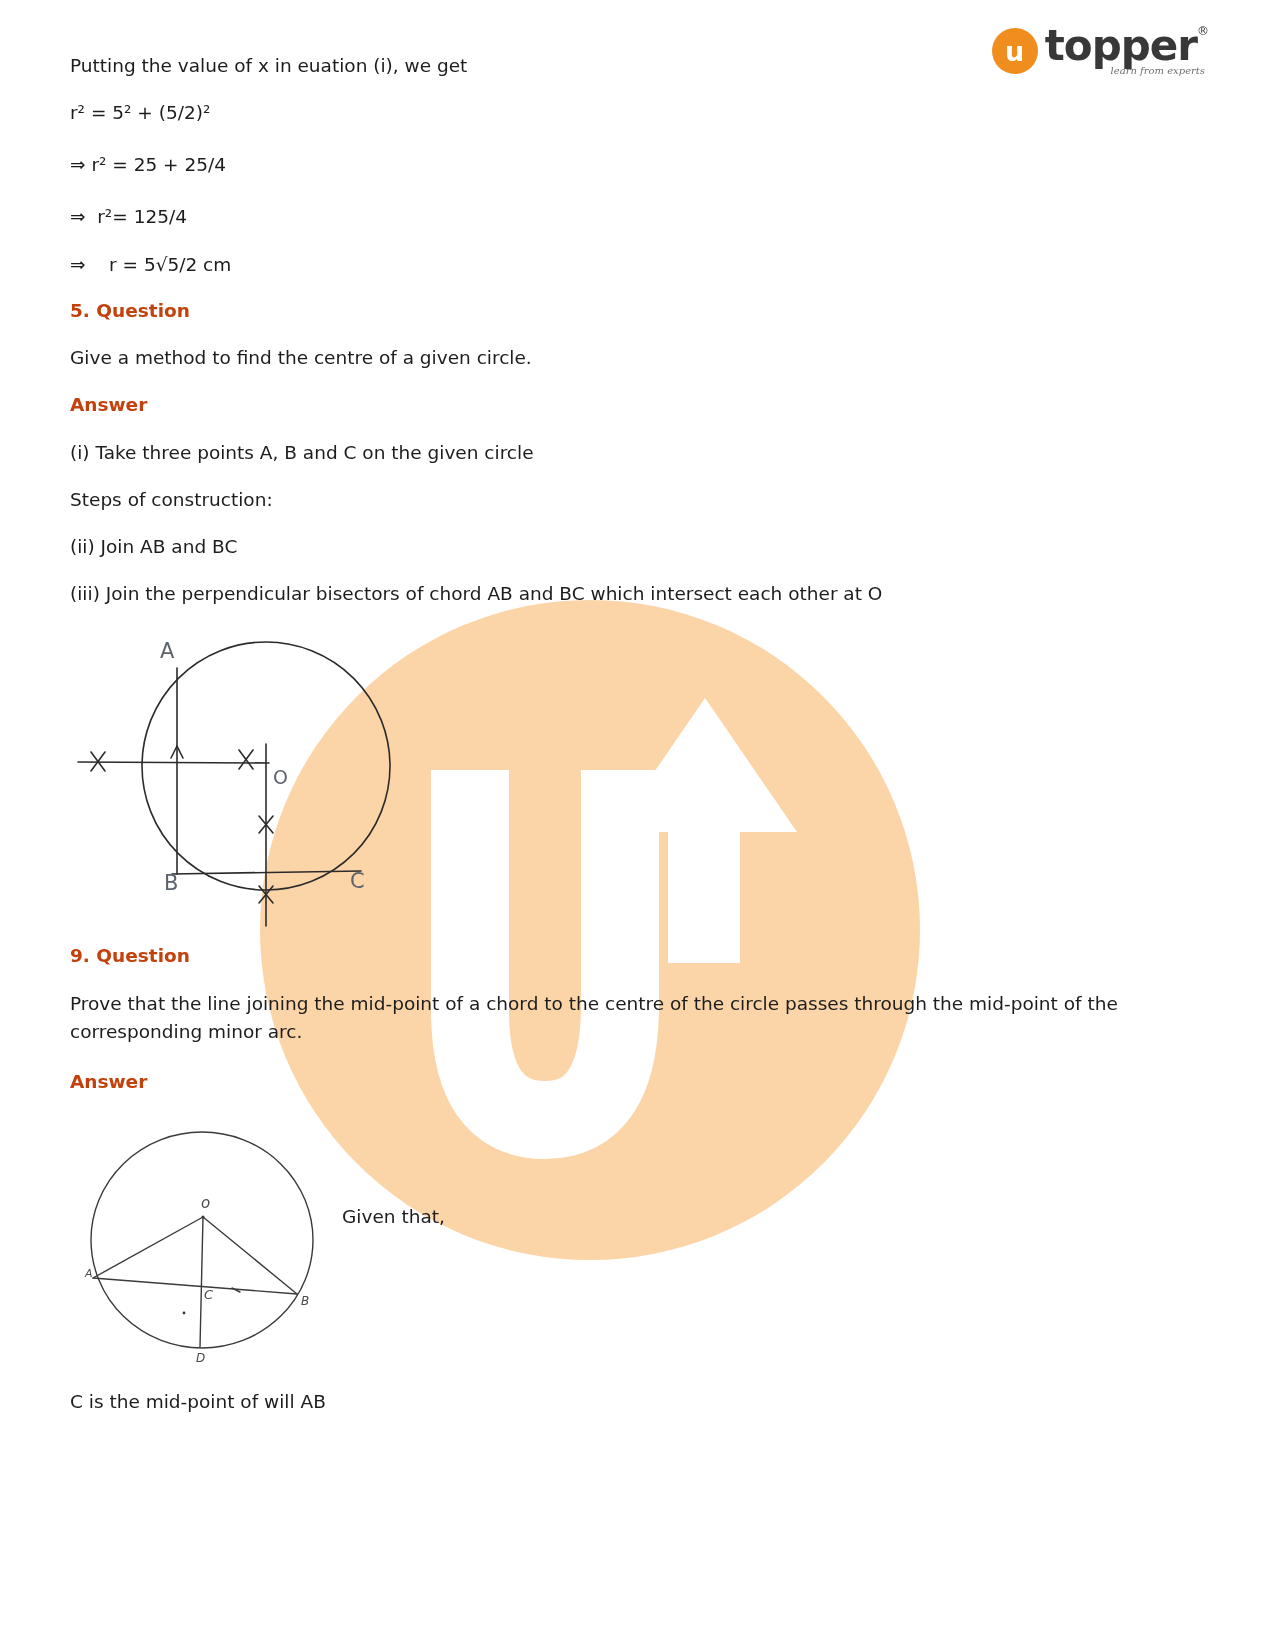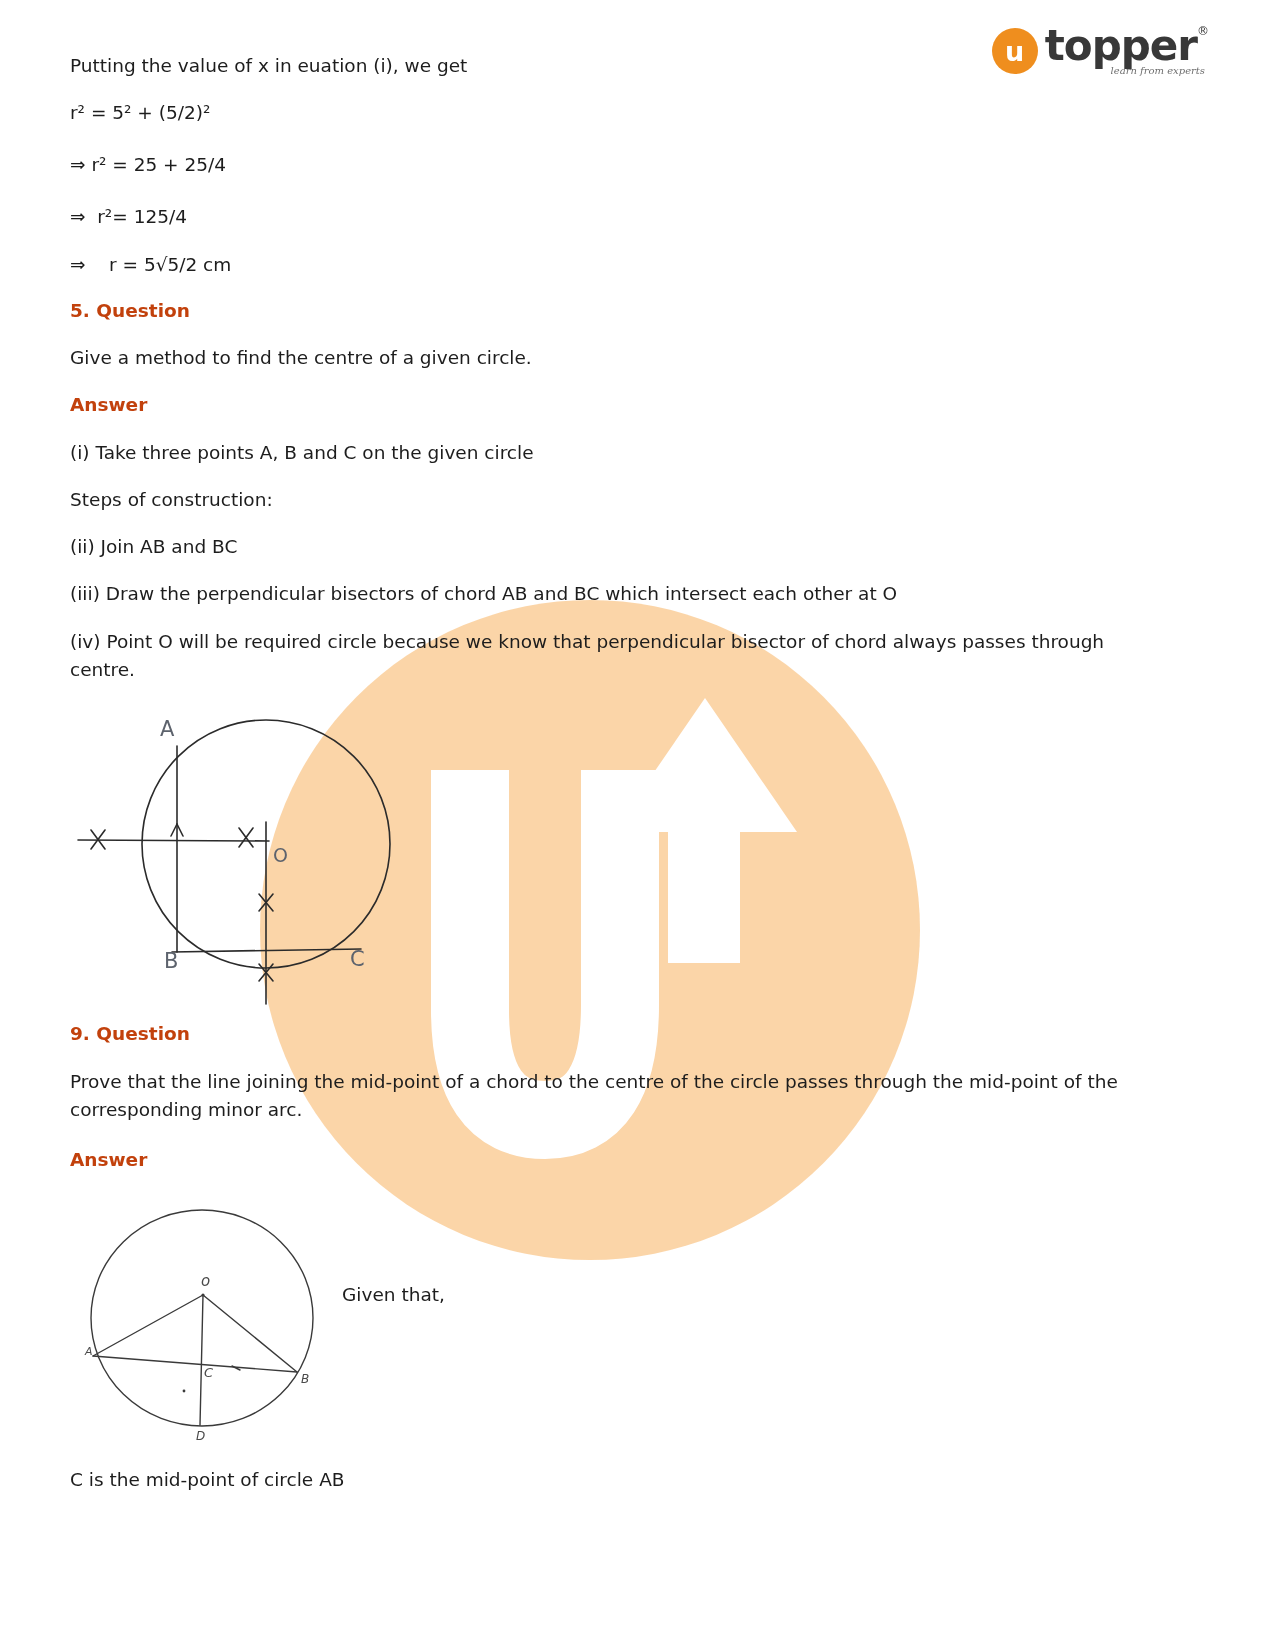--- a/index.html
+++ b/index.html
@@ -94,22 +94,21 @@
   <p class="eq eq4">⇒    r = 5√5/2 cm</p>
 
   <h3 class="hd">5. Question</h3>
   <p class="para">Give a method to find the centre of a given circle.</p>
 
   <h3 class="hd hd-mb20">Answer</h3>
   <p class="para">(i) Take three points A, B and C on the given circle</p>
 
   <p class="para">Steps of construction:</p>
   <p class="para">(ii) Join AB and BC</p>
-  <p class="para mb20">(iii) Draw the perpendicular bisectors of chord AB and BC which intersect each other at O</p>
-  <p class="para mb22">(iv) Point O will be required circle because we know that perpendicular bisector of chord always passes through centre.</p>
+  <p class="para mb20">(iii) Join the perpendicular bisectors of chord AB and BC which intersect each other at O</p>
 
   <svg class="diagram1" width="335" height="312" viewBox="0 0 335 312">
     <g stroke="#2b2b2b" stroke-width="1.6" fill="none" stroke-linecap="round">
       <circle cx="190" cy="138" r="124"></circle>
 
       <line x1="101" y1="40" x2="101" y2="246"></line>
 
       <line x1="96" y1="246" x2="285" y2="243"></line>
 
       <line x1="2" y1="134" x2="193" y2="135"></line>
@@ -171,15 +170,15 @@
         <text x="117" y="92" font-size="15">o</text>
         <text x="1" y="161" font-size="11">A</text>
         <text x="217" y="189" font-size="12">B</text>
         <text x="120" y="183" font-size="13">C</text>
         <text x="112" y="246" font-size="12">D</text>
       </g>
     </svg>
     <div class="given-text">Given that,</div>
   </div>
 
-  <p class="closing">C is the mid-point of circle AB</p>
+  <p class="closing">C is the mid-point of will AB</p>
 
 </div>
 
 </body></html>

